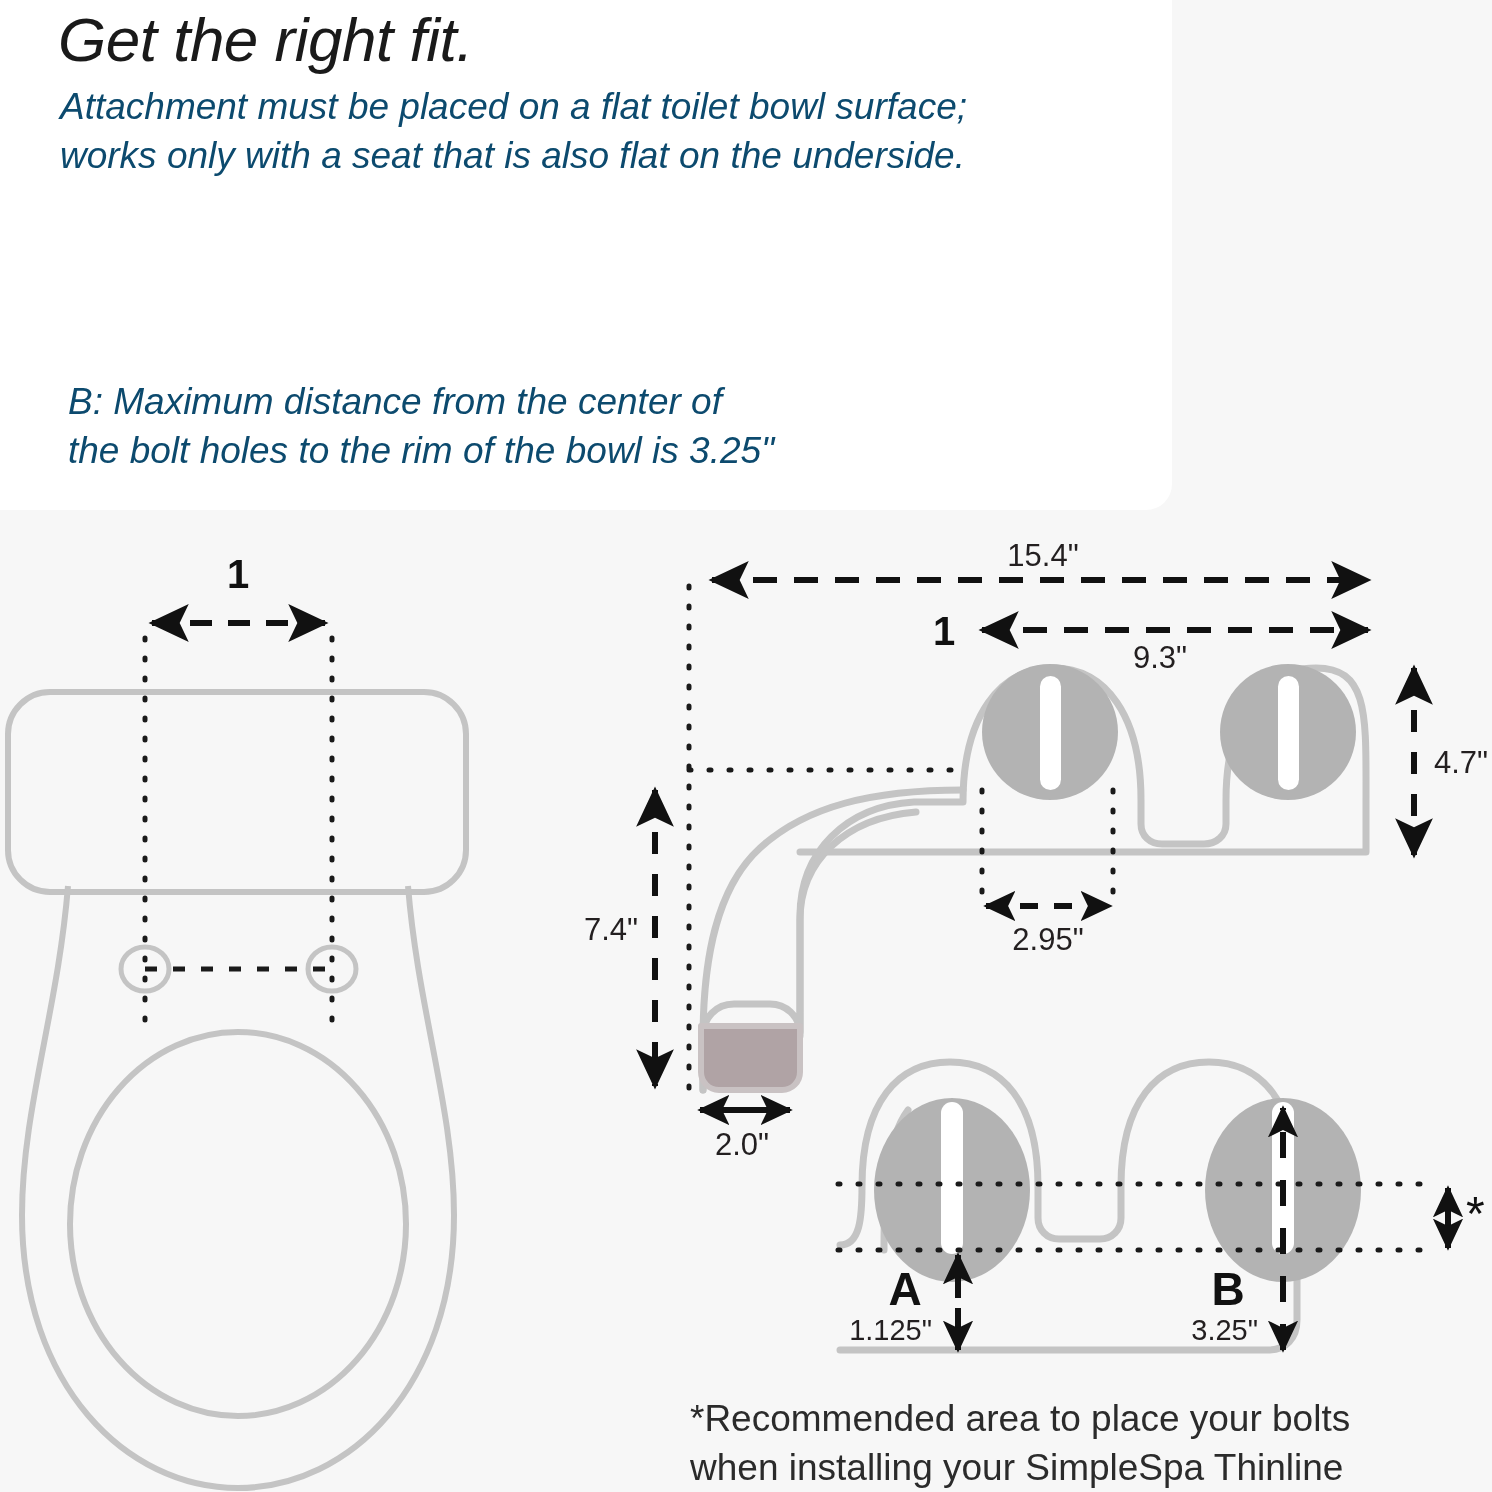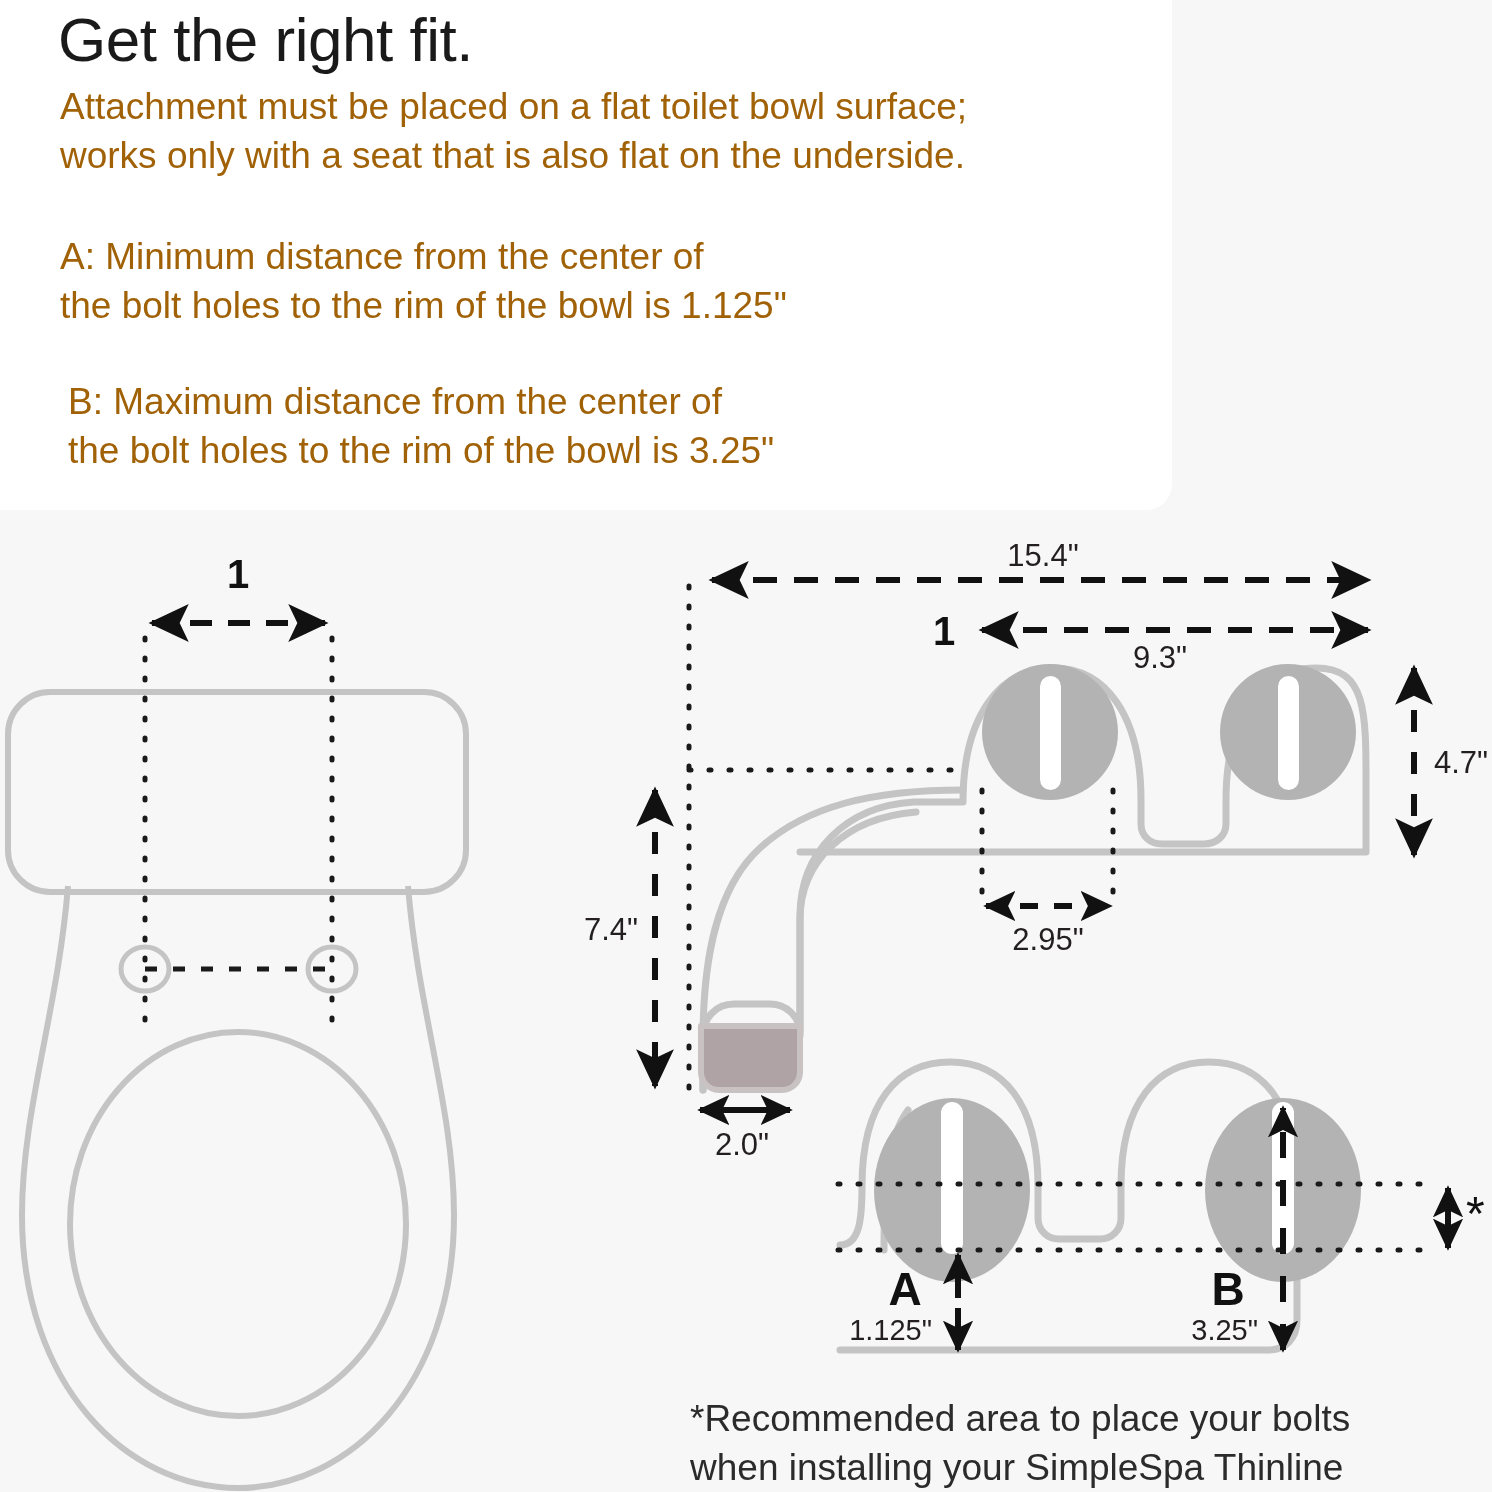--- a/index.html
+++ b/index.html
@@ -12,31 +12,32 @@
     position:relative;
   }
   #root{position:absolute;inset:0;}
 
   
   .header-card{
     position:absolute;left:0;top:0;
     width:1172px;height:510px;
     background:#ffffff;
     border-bottom-right-radius:26px;
+    font-style:italic;
   }
   .title{
     position:absolute;left:58px;top:4px;
     font-size:62px;line-height:72px;
     font-weight:400;letter-spacing:-0.5px;
     color:#1a1a1a;white-space:nowrap;
   }
   .para{
     position:absolute;left:60px;
     font-size:37px;line-height:49px;
-    color:#a16207;font-weight:400;
+    color:#0c4a6e;font-weight:400;
     white-space:pre-line;
   }
   .para.p1{top:82px;}
   .para.p2{top:232px;}
   .para.p3{top:377px;margin-left:8px;}
 
   
   svg.canvas{position:absolute;left:0;top:0;width:1492px;height:1492px;}
 
   .dimtext{
@@ -67,22 +68,20 @@
 </style>
 </head>
 <body>
 
 <div id="root">
 
   <div class="header-card">
     <div class="title">Get the right fit.</div>
     <div class="para p1">Attachment must be placed on a flat toilet bowl surface;
 works only with a seat that is also flat on the underside.</div>
-    <div class="para p2">A: Minimum distance from the center of
-the bolt holes to the rim of the bowl is 1.125"</div>
     <div class="para p3">B: Maximum distance from the center of
 the bolt holes to the rim of the bowl is 3.25"</div>
   </div>
 
   <svg class="canvas" viewBox="0 0 1492 1492">
     <defs>
       <marker id="arrHeadR" viewBox="0 0 12 12" refX="10.5" refY="6" markerWidth="7" markerHeight="7" orient="auto-start-reverse">
         <path d="M0,0.6 L11.5,6 L0,11.4 L2.6,6 Z" fill="#111111"></path>
       </marker>
       <marker id="arrHeadL" viewBox="0 0 12 12" refX="10.5" refY="6" markerWidth="7" markerHeight="7" orient="auto-start-reverse">

